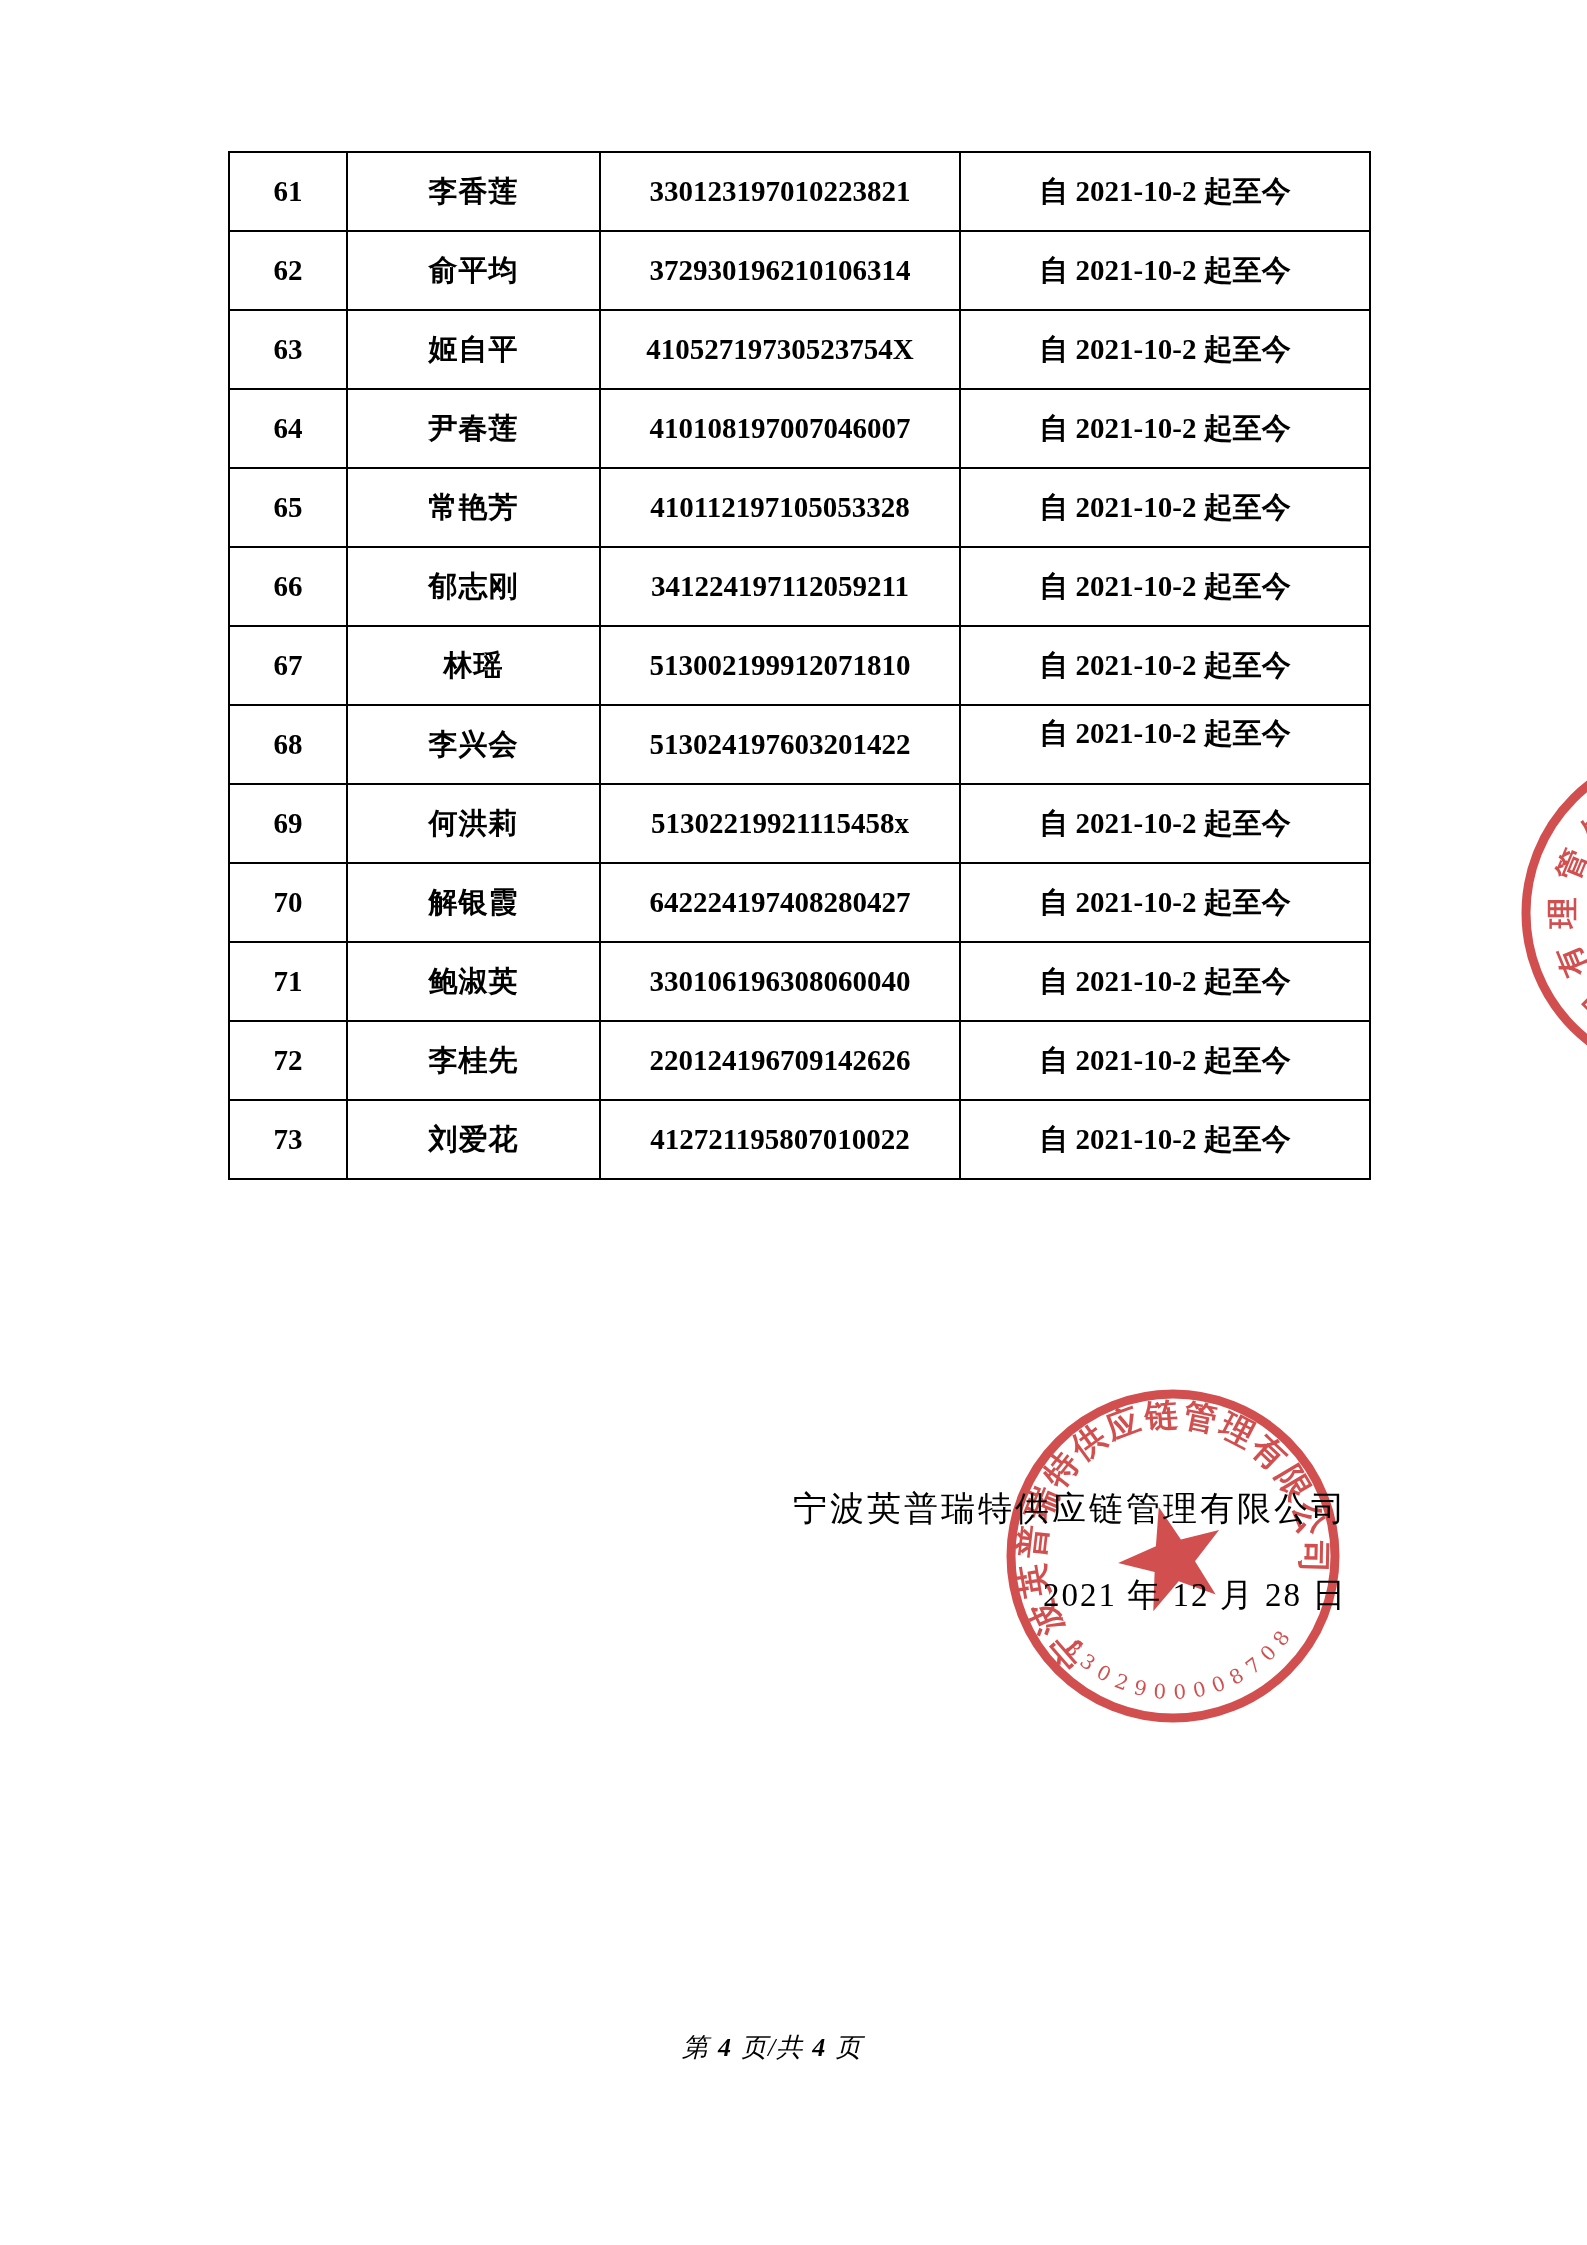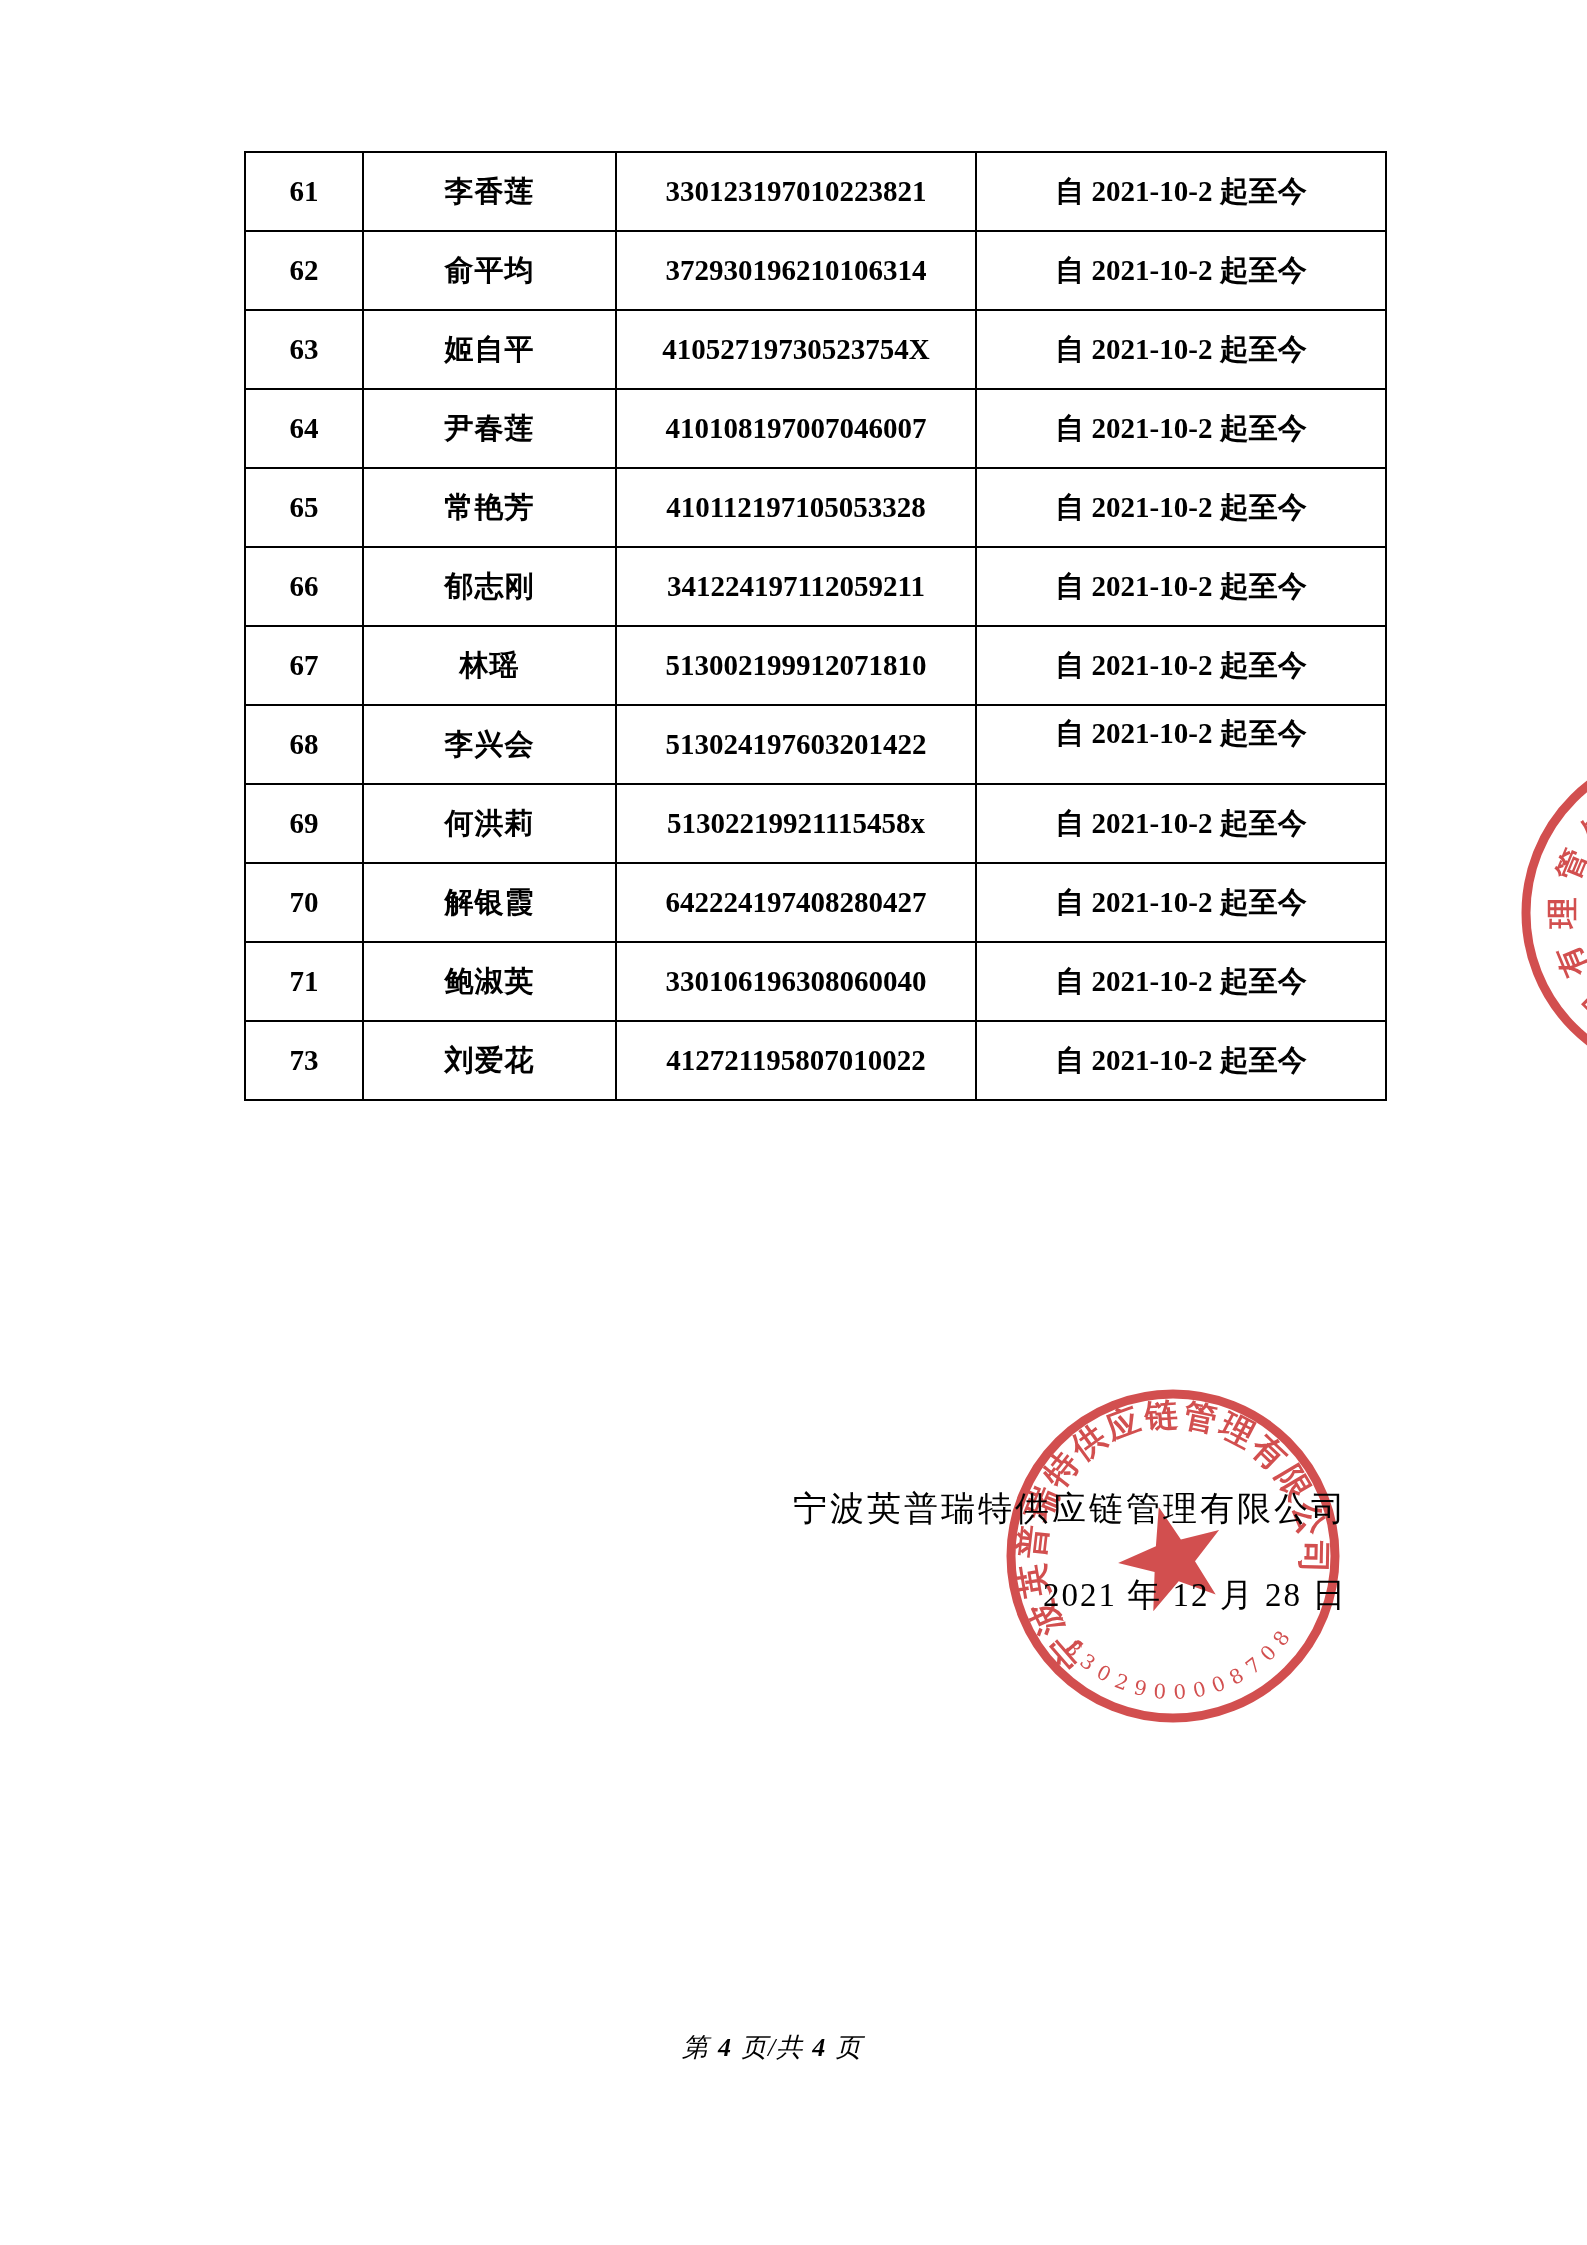--- a/index.html
+++ b/index.html
@@ -6,21 +6,21 @@
   .page{
     position:relative;
     width:1587px;height:2245px;
     background:#ffffff;
     overflow:hidden;
     font-family:"Liberation Serif","DejaVu Serif",serif;
     color:#000;
   }
   
   table.roster{
-    position:absolute;left:244px;top:151px;
+    position:absolute;left:228px;top:151px;
     border-collapse:collapse;
     table-layout:fixed;
     width:1125px;
   }
   table.roster td{
     border:2px solid #000;
     text-align:center;
     vertical-align:middle;
     font-weight:bold;
     font-size:29px;
@@ -127,20 +127,26 @@
           <td class="col-id">642224197408280427</td>
           <td class="col-period">自 2021-10-2 起至今</td>
         </tr>
         <tr>
           <td class="col-index">71</td>
           <td class="col-name">鲍淑英</td>
           <td class="col-id">330106196308060040</td>
           <td class="col-period">自 2021-10-2 起至今</td>
         </tr>
         <tr>
+          <td class="col-index">72</td>
+          <td class="col-name">李桂先</td>
+          <td class="col-id">220124196709142626</td>
+          <td class="col-period">自 2021-10-2 起至今</td>
+        </tr>
+        <tr>
           <td class="col-index">73</td>
           <td class="col-name">刘爱花</td>
           <td class="col-id">412721195807010022</td>
           <td class="col-period">自 2021-10-2 起至今</td>
         </tr>
       </tbody>
   </table>
 
   <div class="company-line">宁波英普瑞特供应链管理有限公司</div>
 

